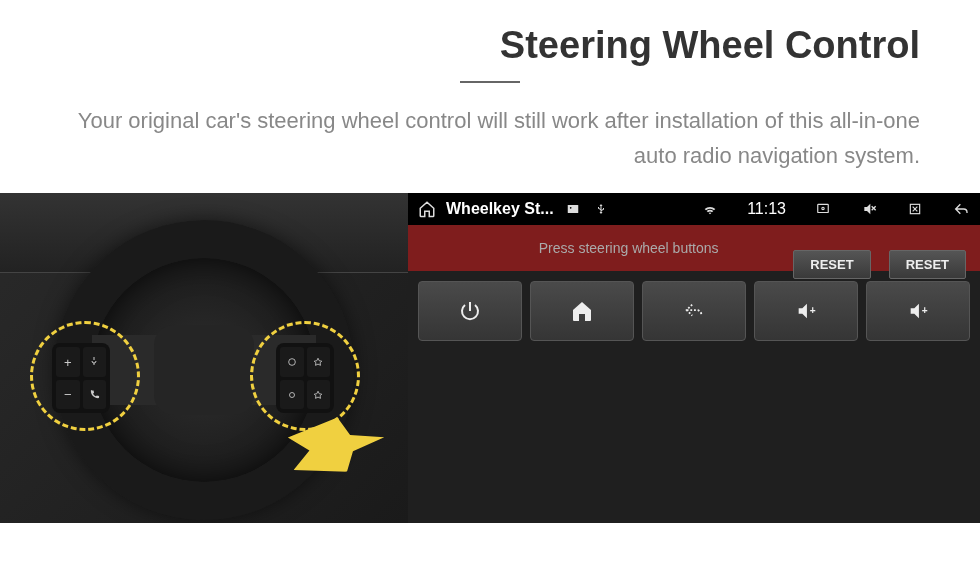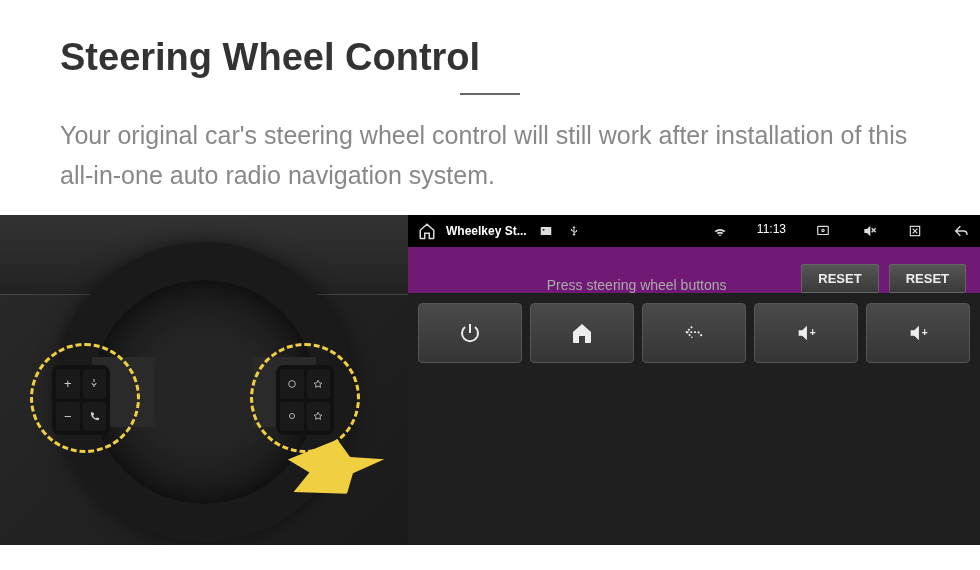--- a/index.html
+++ b/index.html
@@ -4,37 +4,37 @@
   <style>
     * { margin: 0; padding: 0; box-sizing: border-box; }
     body {
       width: 980px;
       height: 570px;
       font-family: -apple-system, Arial, sans-serif;
       background: #fff;
       overflow: hidden;
     }
     .header-section {
-      text-align: left;
-      padding: 36px 60px 20px;
+      text-align: right;
+      padding: 24px 60px 20px;
     }
     .title {
       font-size: 38px;
       font-weight: 700;
       color: #333;
       margin-bottom: 14px;
     }
     .title-underline {
       width: 60px;
       height: 2px;
       background: #666;
       margin: 0 auto 20px;
     }
     .subtitle {
-      font-size: 25px;
+      font-size: 22px;
       color: #888;
       line-height: 1.6;
     }
     .content-row {
       display: flex;
       padding: 0 0 0 0;
       gap: 0;
     }
     .wheel-panel {
       width: 408px;
@@ -135,21 +135,21 @@
       flex-direction: column;
     }
     .status-bar {
       height: 32px;
       background: #000;
       display: flex;
       align-items: center;
       padding: 0 10px;
       gap: 10px;
       color: #fff;
-      font-size: 12px;
+      font-size: 16px;
     }
     .status-left {
       display: flex;
       align-items: center;
       gap: 10px;
     }
     .status-right {
       margin-left: auto;
       display: flex;
       align-items: flex-start;
@@ -159,25 +159,25 @@
       display: inline-flex;
       align-items: center;
       justify-content: center;
       width: 18px;
       height: 18px;
       color: #ddd;
     }
     .app-title { font-weight: 600; }
     .instruction-bar {
       height: 46px;
-      background: #701a75;
-      display: flex;
-      align-items: flex-end;
+      background: #7f1d1d;
+      display: flex;
+      align-items: center;
       padding: 0 14px;
-      gap: 10px;
+      gap: 18px;
     }
     .instruction-text {
       color: #aaa;
       font-size: 14px;
       flex: 1;
       text-align: center;
       padding-left: 60px;
     }
     .action-btn {
       background: linear-gradient(180deg, #555 0%, #3a3a3a 100%);

